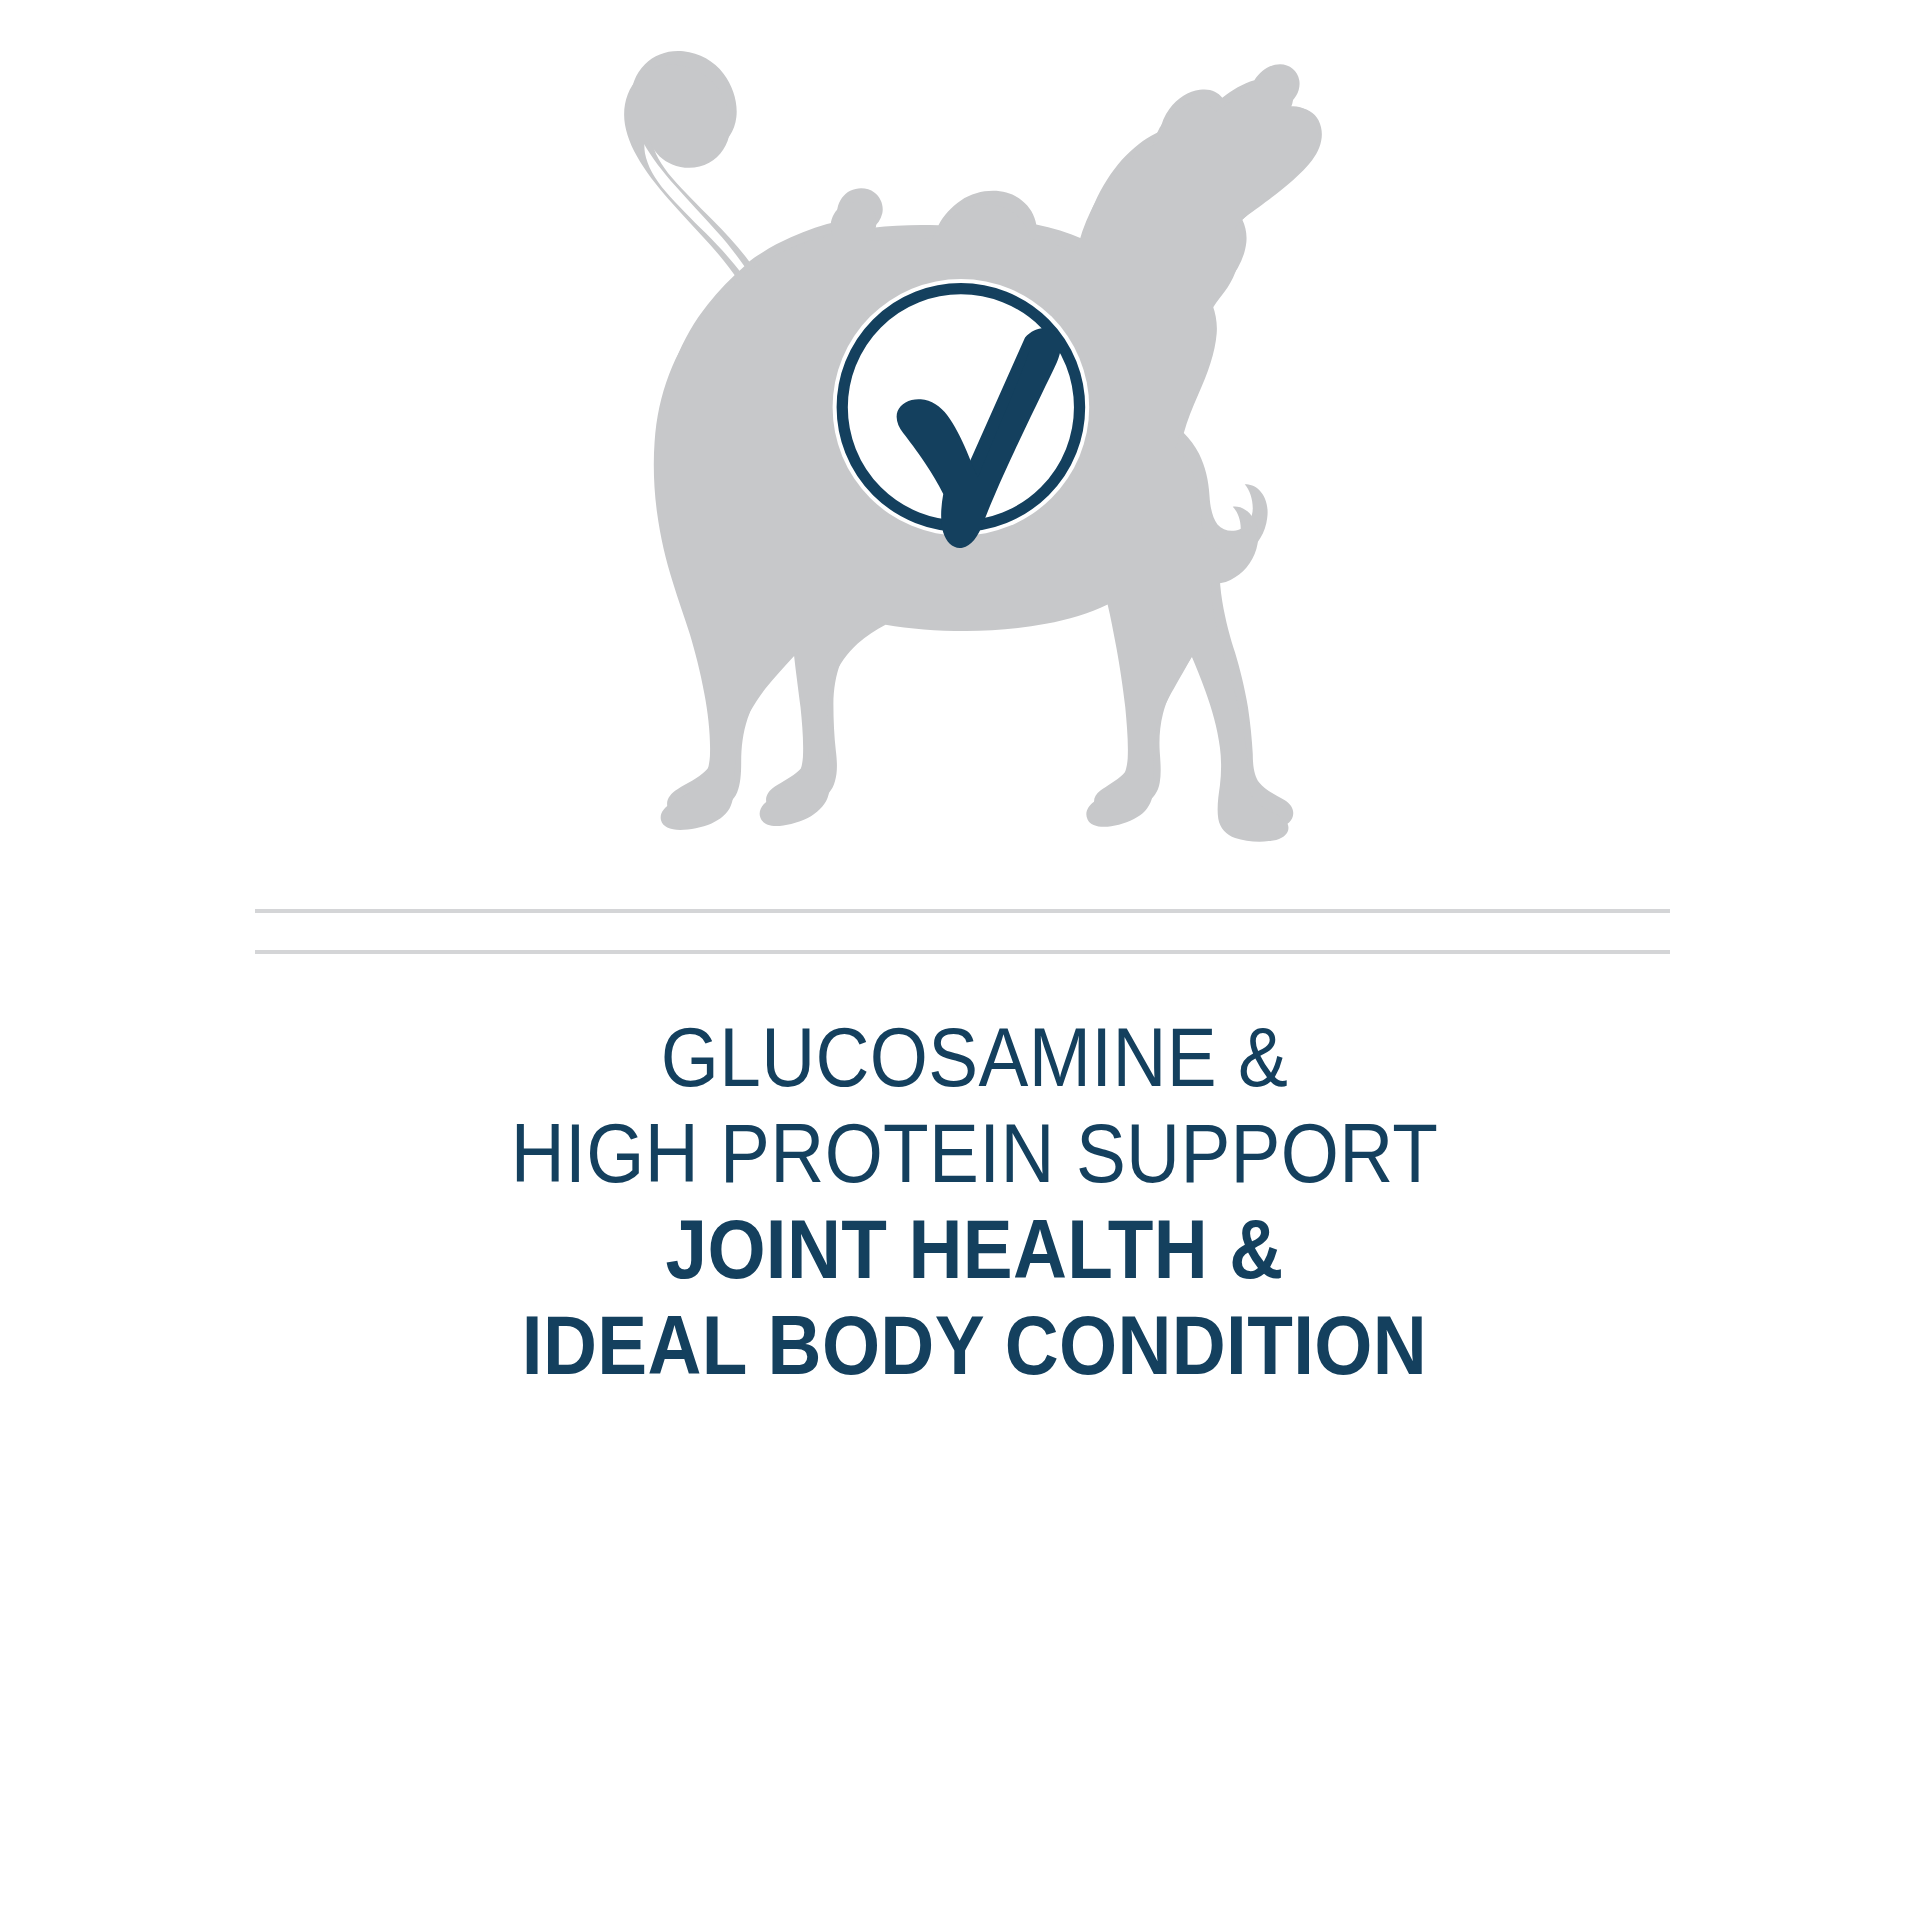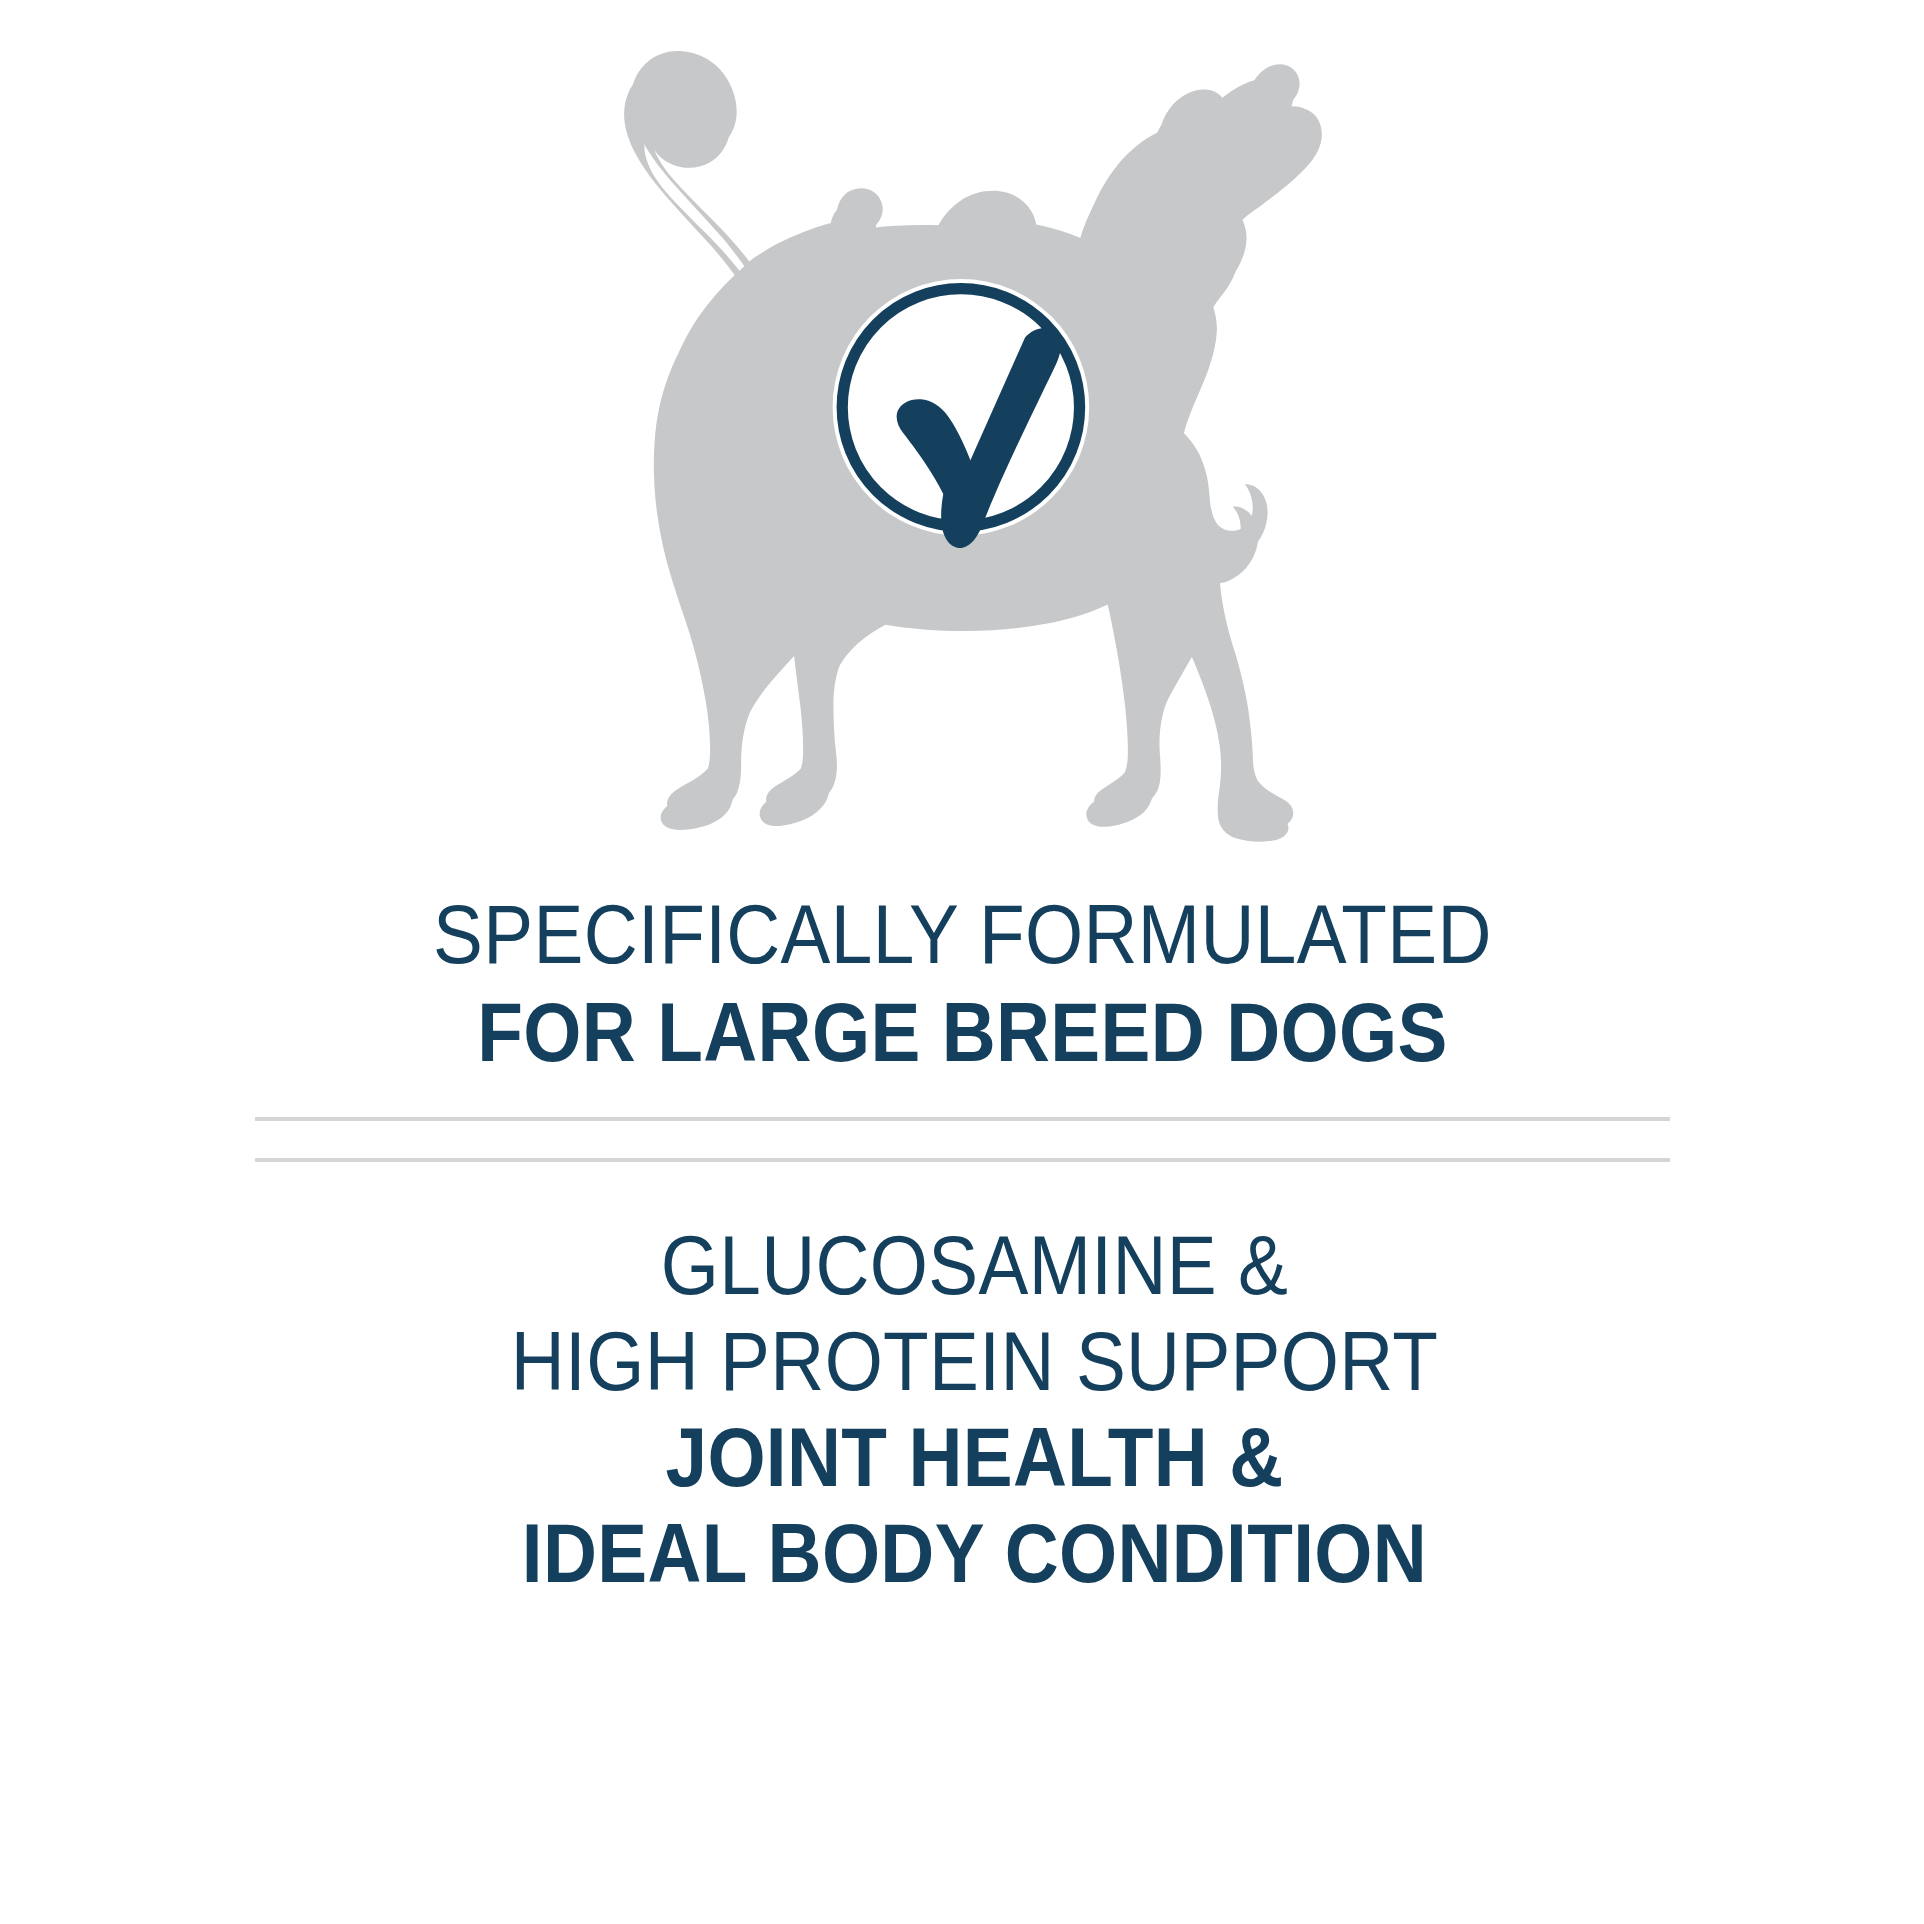--- a/index.html
+++ b/index.html
@@ -387,24 +387,20 @@
           C 1229 572, 1241 542, 1254 512
           C 1266 484, 1277 456, 1284 436
           Z
         "></path>
       </g>
     </svg>
   </div>
 
   <div id="benefits">
 
-    <div class="benefit" id="b1">
-      <span class="line light l1">SPECIFICALLY FORMULATED</span>
-      <span class="line bold l2">FOR LARGE BREED DOGS</span>
-    </div>
 
     <div class="divider" id="div1"></div>
 
 
     <div class="divider" id="div2"></div>
 
     <div class="benefit" id="b3">
       <span class="line light l1">GLUCOSAMINE &amp;</span>
       <span class="line light l2">HIGH PROTEIN SUPPORT</span>
       <span class="line bold l3">JOINT HEALTH &amp;</span>

